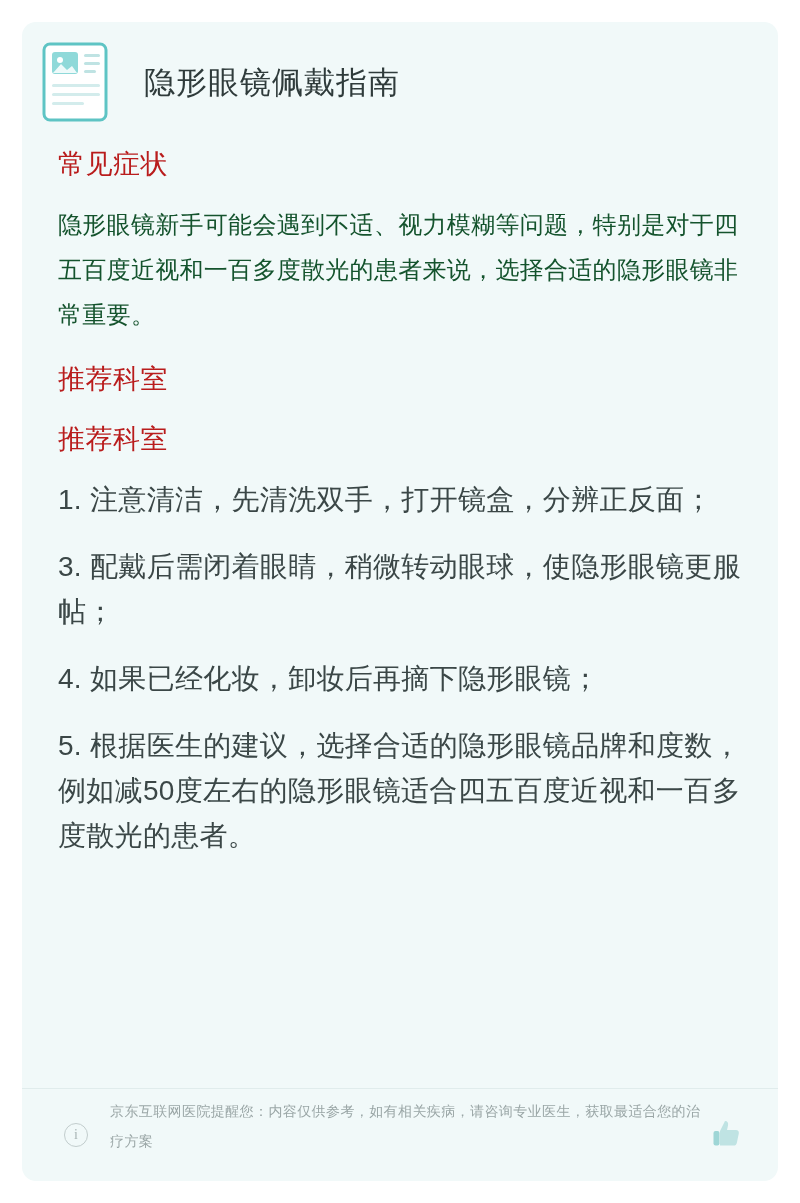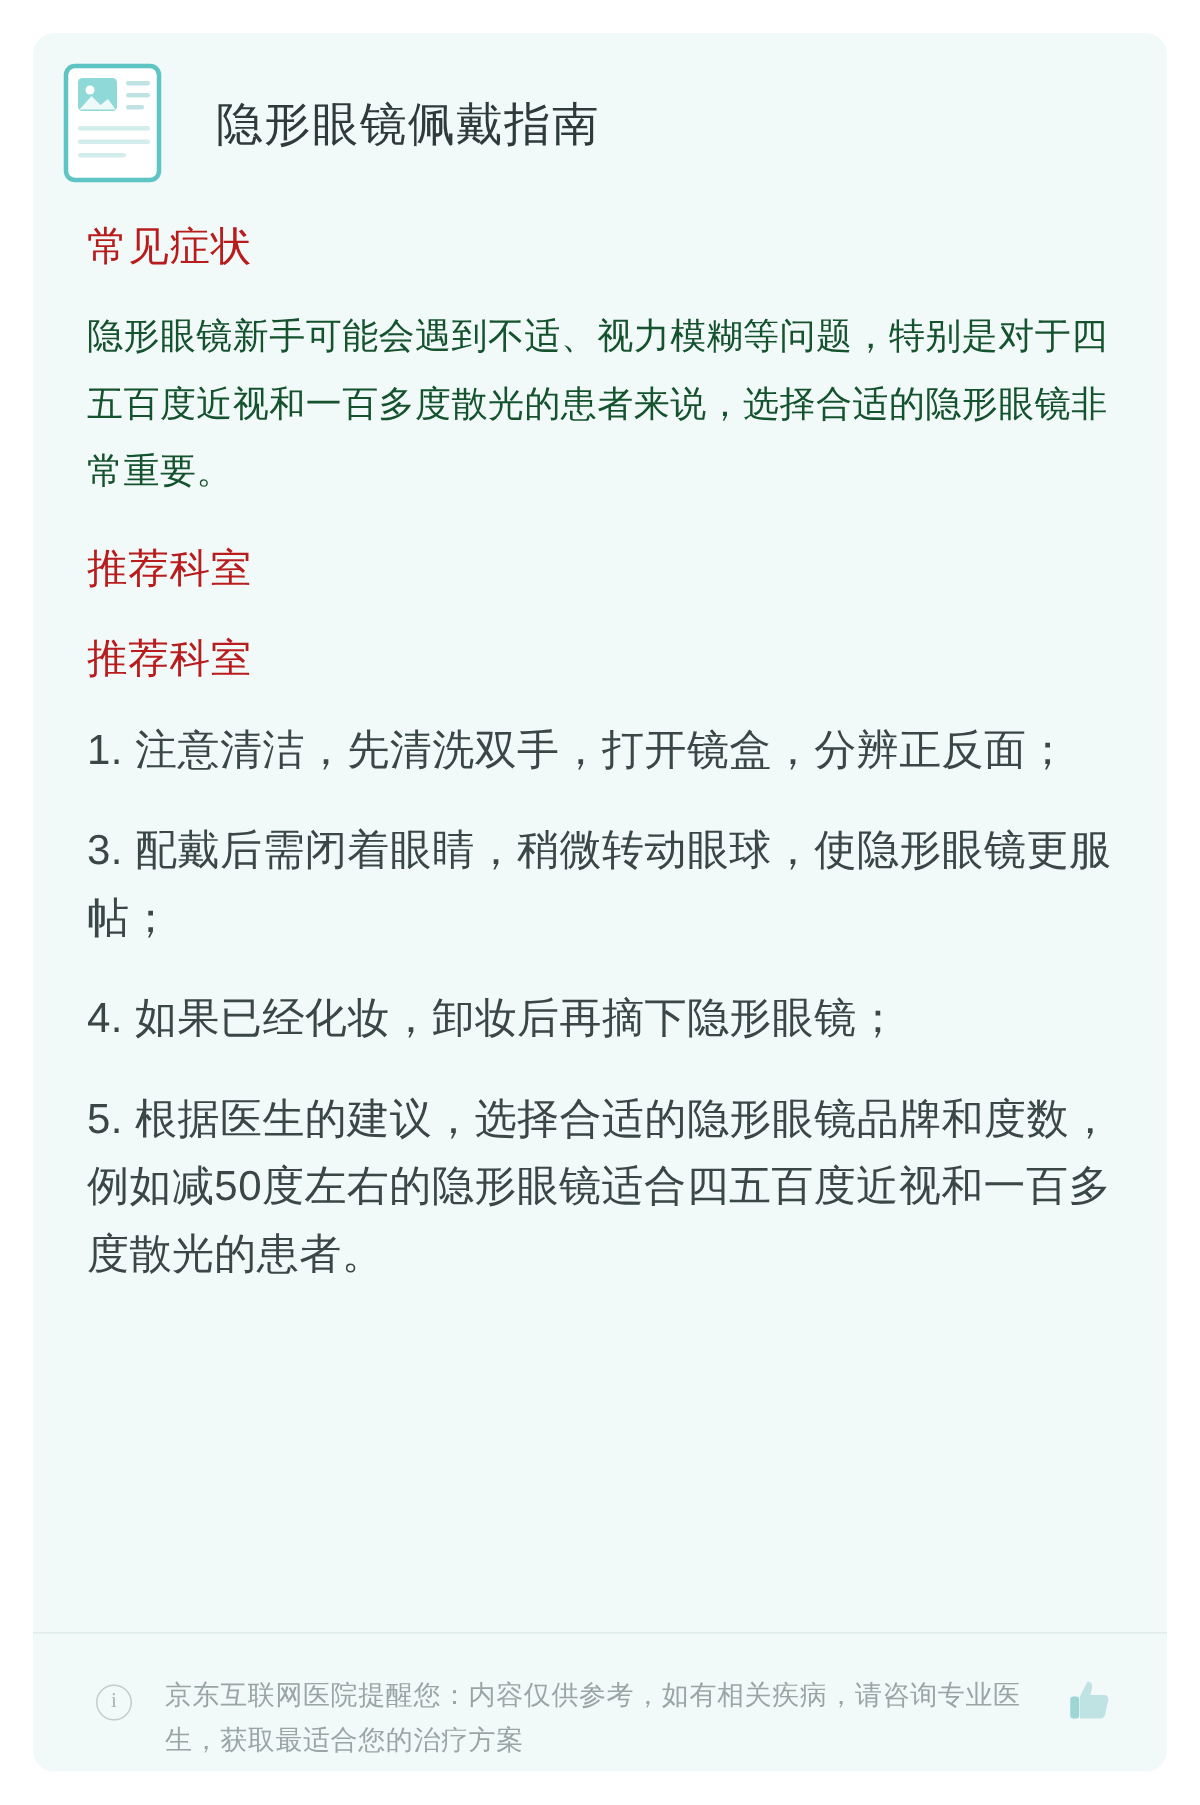--- a/index.html
+++ b/index.html
@@ -93,23 +93,23 @@
     border: 1.5px solid #c2cdcd;
     color: #a8b4b4;
     font-size: 14px;
     line-height: 21px;
     text-align: center;
     font-family: "Liberation Serif", serif;
   }
   .footer-text {
     position: absolute;
     left: 88px;
-    top: 26px;
+    top: 7px;
     width: 600px;
-    font-size: 18px;
+    font-size: 14px;
     line-height: 30px;
     color: #9aa6a6;
     letter-spacing: 0.4px;
   }
   .thumb-icon {
     position: absolute;
     right: 34px;
     top: 28px;
     width: 34px;
     height: 34px;

